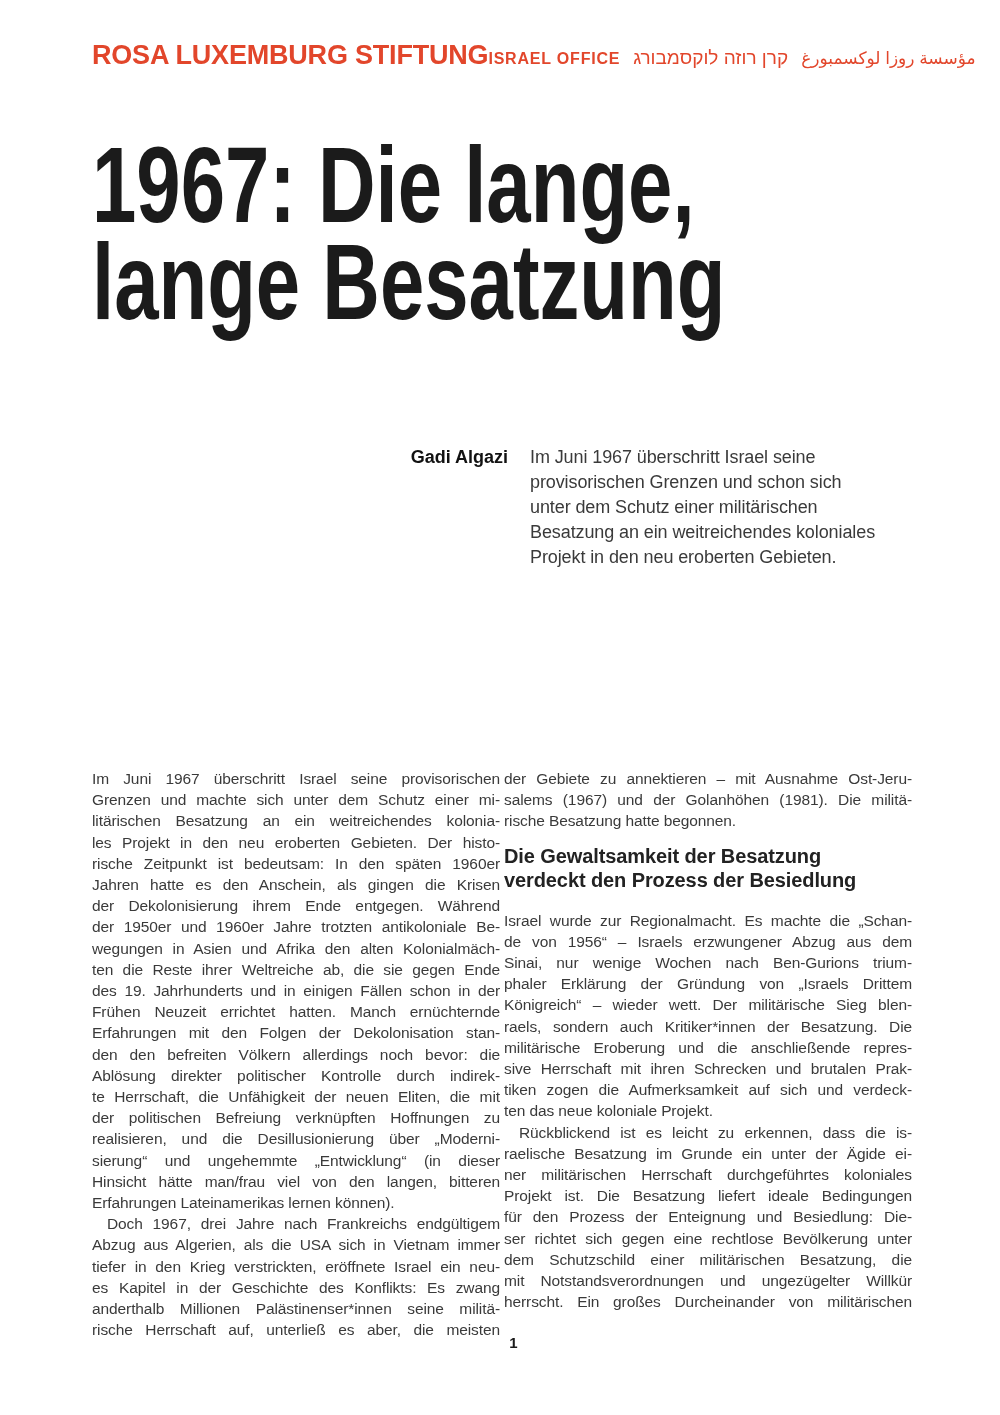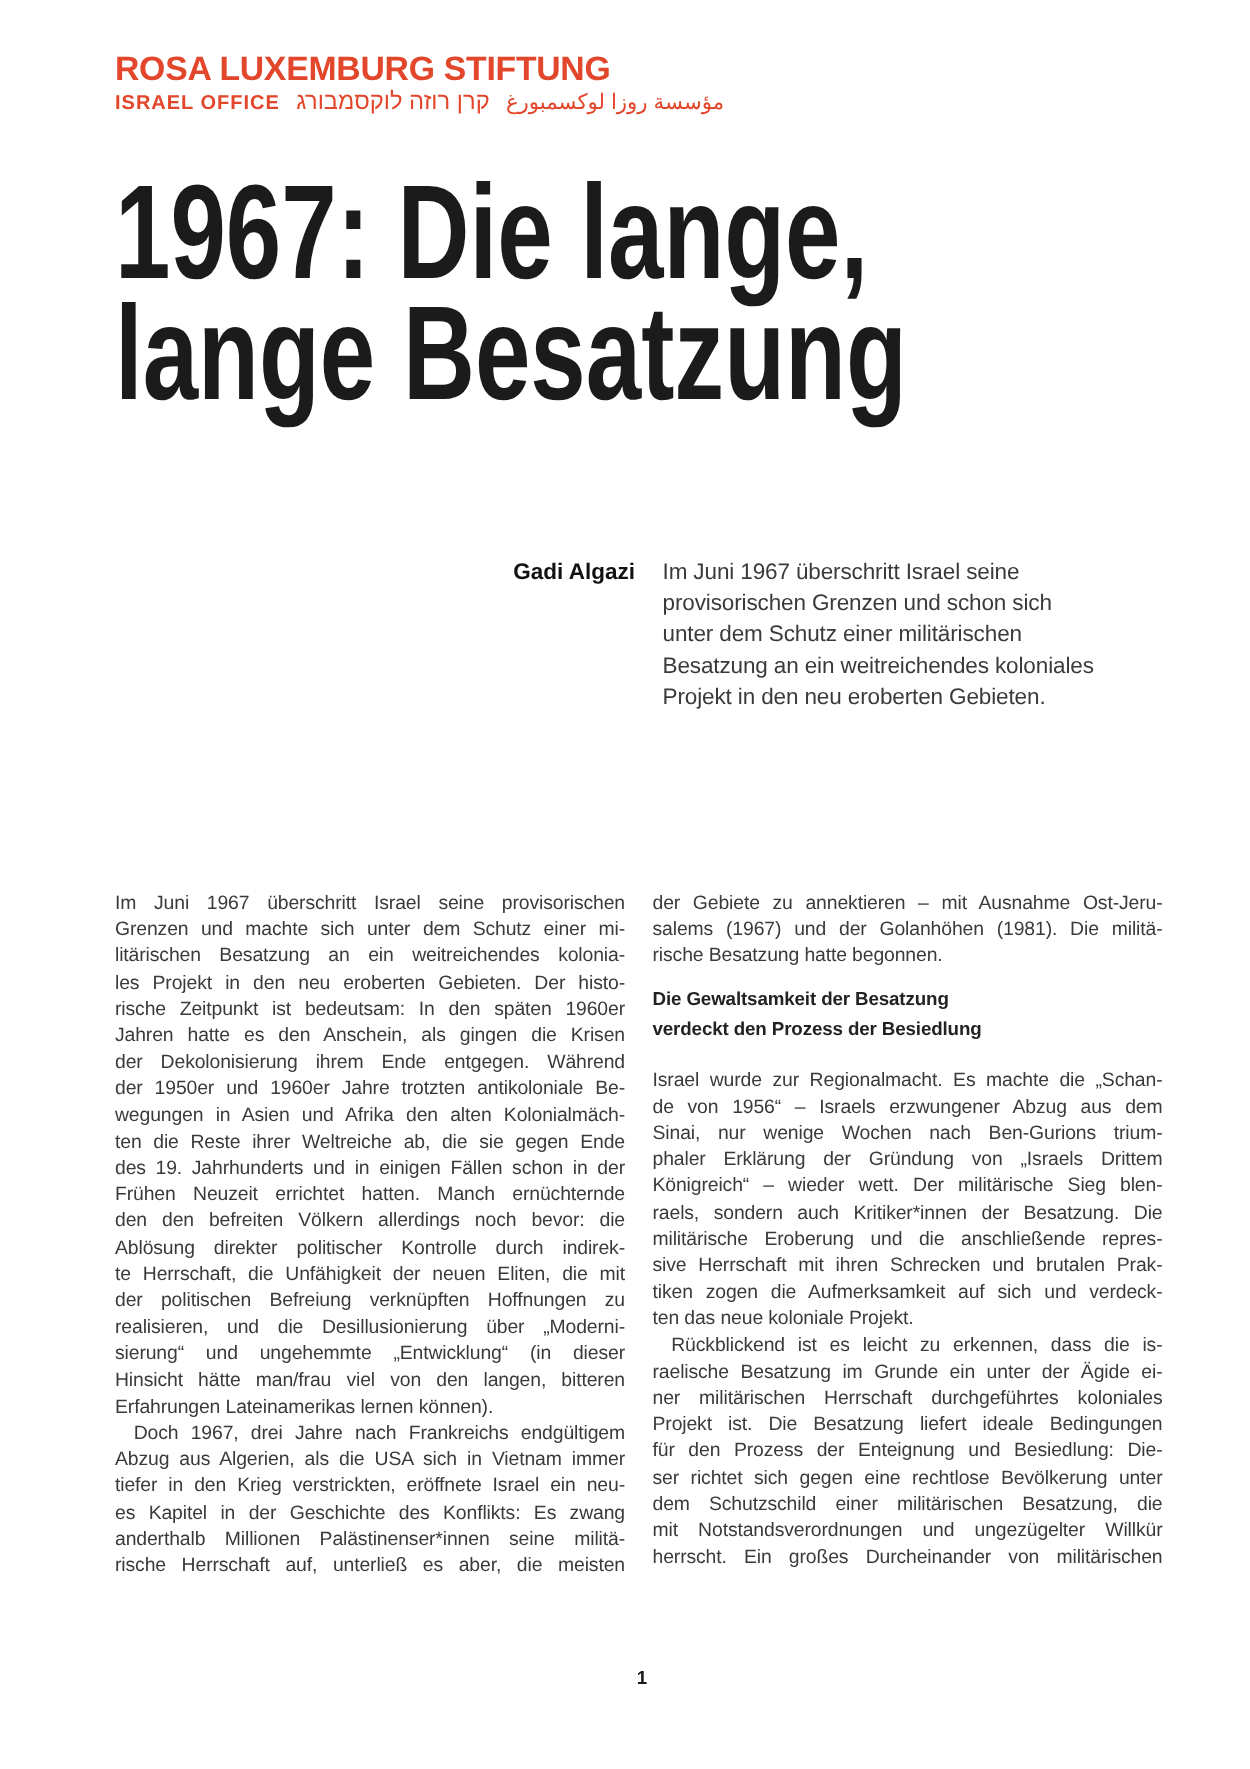--- a/index.html
+++ b/index.html
@@ -5,21 +5,20 @@
   html,body { margin:0; padding:0; background:#ffffff; }
   .page {
     position:relative; width:1000px; height:1415px; background:#ffffff;
     font-family:"Liberation Sans","DejaVu Sans",sans-serif; overflow:hidden;
   }
   
   .masthead {
     position:absolute; top:40px; left:92px; width:843px;
     display:flex; justify-content:space-between; align-items:baseline;
     color:#E2462B;
-    flex-direction:column;
   }
   .wordmark { font-size:27px; font-weight:bold; letter-spacing:-0.2px; white-space:nowrap; }
   .office   { display:flex; align-items:baseline; gap:13px; white-space:nowrap; }
   .office-en { font-size:16px; font-weight:600; letter-spacing:0.8px; }
   .office-he { font-size:19px; }
   .office-ar { font-size:17px; }
   
   .title {
     position:absolute; top:137px; left:92px; margin:0;
     font-size:107px; line-height:97px; font-weight:bold; color:#1b1b1b;
@@ -29,27 +28,27 @@
   .standfirst { position:absolute; top:445px; left:92px; display:flex; }
   .author {
     width:416px; text-align:right; font-weight:bold;
     font-size:18px; line-height:25px; color:#111111;
   }
   .lead {
     margin-left:22px; width:372px;
     font-size:18px; line-height:25px; letter-spacing:-0.1px; color:#3a3a3a;
   }
   
-  .columns { position:absolute; top:712px; left:92px; display:flex; gap:22px; color:#3a3a3a; }
+  .columns { position:absolute; top:768px; left:92px; display:flex; gap:4px; color:#3a3a3a; }
   .col { width:408px; font-size:15.5px; line-height:21.2px; letter-spacing:-0.1px; }
   .ln { text-align:justify; text-align-last:justify; }
   .ln.end { text-align:left; text-align-last:left; }
   .ln.ind { padding-left:15px; }
   .subhead {
-    margin:12px 0 18px 0; font-size:15px; line-height:24px;
+    margin:12px 0 18px 0; font-size:20px; line-height:24px;
     font-weight:bold; color:#222222; letter-spacing:-0.1px;
   }
   
   .pagenum {
     position:absolute; top:1334px; left:92px; width:843px;
     text-align:center; font-size:15px; font-weight:600; color:#1a1a1a;
   }
 </style>
 </head>
 <body>
@@ -89,20 +88,21 @@
       <div class="ln">litärischen Besatzung an ein weitreichendes kolonia-</div>
       <div class="ln">les Projekt in den neu eroberten Gebieten. Der histo-</div>
       <div class="ln">rische Zeitpunkt ist bedeutsam: In den späten 1960er</div>
       <div class="ln">Jahren hatte es den Anschein, als gingen die Krisen</div>
       <div class="ln">der Dekolonisierung ihrem Ende entgegen. Während</div>
       <div class="ln">der 1950er und 1960er Jahre trotzten antikoloniale Be-</div>
       <div class="ln">wegungen in Asien und Afrika den alten Kolonialmäch-</div>
       <div class="ln">ten die Reste ihrer Weltreiche ab, die sie gegen Ende</div>
       <div class="ln">des 19. Jahrhunderts und in einigen Fällen schon in der</div>
       <div class="ln">Frühen Neuzeit errichtet hatten. Manch ernüchternde</div>
+      <div class="ln">Erfahrungen mit den Folgen der Dekolonisation stan-</div>
       <div class="ln">den den befreiten Völkern allerdings noch bevor: die</div>
       <div class="ln">Ablösung direkter politischer Kontrolle durch indirek-</div>
       <div class="ln">te Herrschaft, die Unfähigkeit der neuen Eliten, die mit</div>
       <div class="ln">der politischen Befreiung verknüpften Hoffnungen zu</div>
       <div class="ln">realisieren, und die Desillusionierung über „Moderni-</div>
       <div class="ln">sierung“ und ungehemmte „Entwicklung“ (in dieser</div>
       <div class="ln">Hinsicht hätte man/frau viel von den langen, bitteren</div>
       <div class="ln end">Erfahrungen Lateinamerikas lernen können).</div>
       <div class="ln ind">Doch 1967, drei Jahre nach Frankreichs endgültigem</div>
       <div class="ln">Abzug aus Algerien, als die USA sich in Vietnam immer</div>

